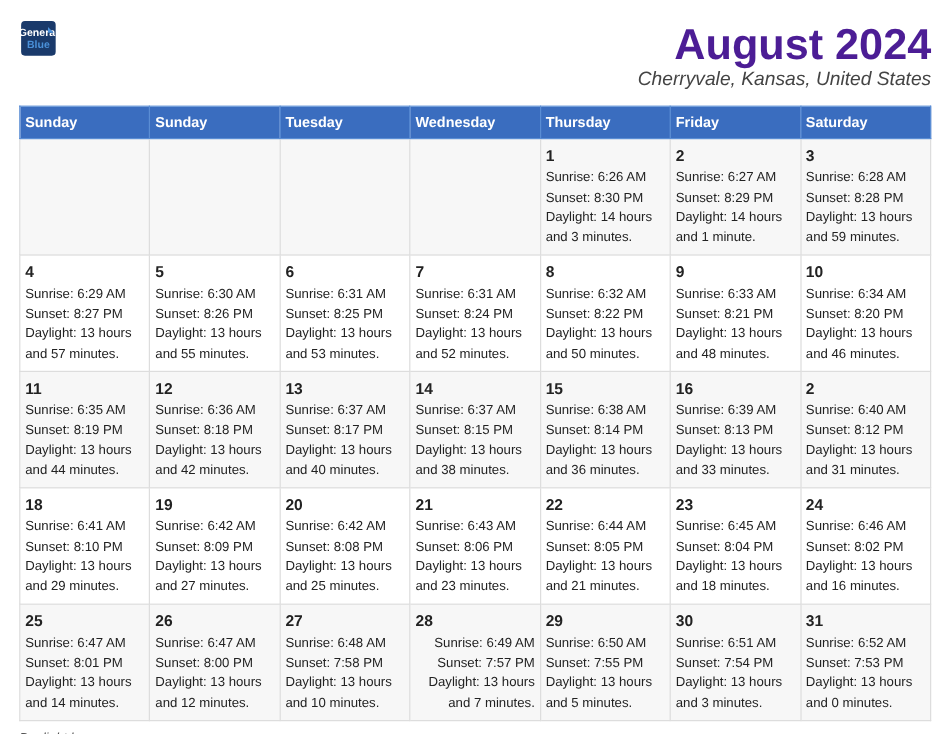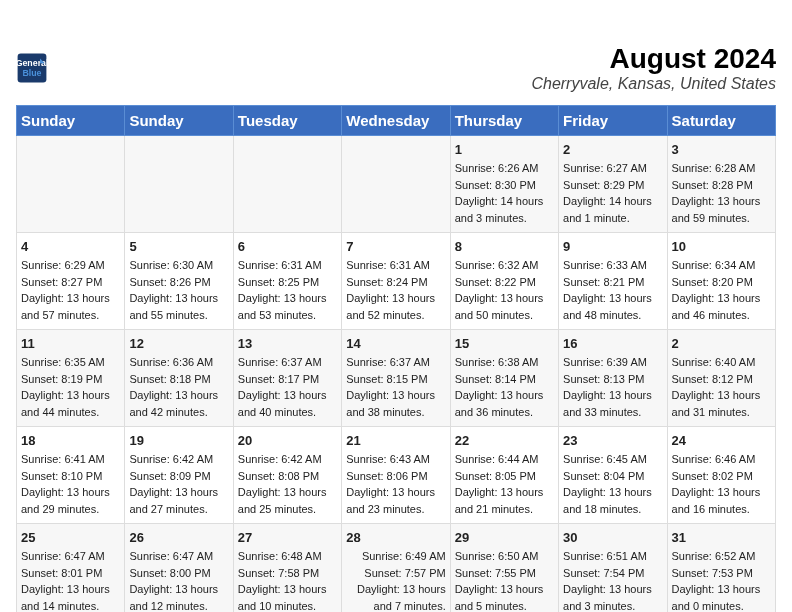--- a/index.html
+++ b/index.html
@@ -6,55 +6,54 @@
     body {
       font-family: Arial, sans-serif;
       background: #fff;
       width: 792px;
       min-height: 612px;
       padding: 16px;
     }
     .header-area {
       display: flex;
       justify-content: space-between;
-      align-items: center;
+      align-items: flex-start;
       margin-bottom: 12px;
-      margin-top: 27px;
     }
     .logo {
       display: flex;
       align-items: center;
       gap: 4px;
     }
     .logo-icon {
       width: 32px;
       height: 32px;
     }
     .title-area {
       text-align: right;
     }
     .main-title {
-      font-size: 28px;
+      font-size: 36px;
       font-weight: bold;
-      color: #000000;
+      color: #4c1d95;
     }
     .subtitle {
       font-size: 16px;
       color: #444;
       font-style: italic;
     }
     table {
       width: 100%;
       border-collapse: collapse;
       table-layout: fixed;
     }
     thead th {
       background-color: #3a6dbf;
       color: #fff;
-      font-size: 15px;
+      font-size: 12px;
       font-weight: bold;
       padding: 6px 4px;
       text-align: left;
       border: 1px solid #5a8dd4;
     }
     tbody tr {
       border-bottom: 1px solid #ccc;
     }
     tbody td {
       vertical-align: top;

